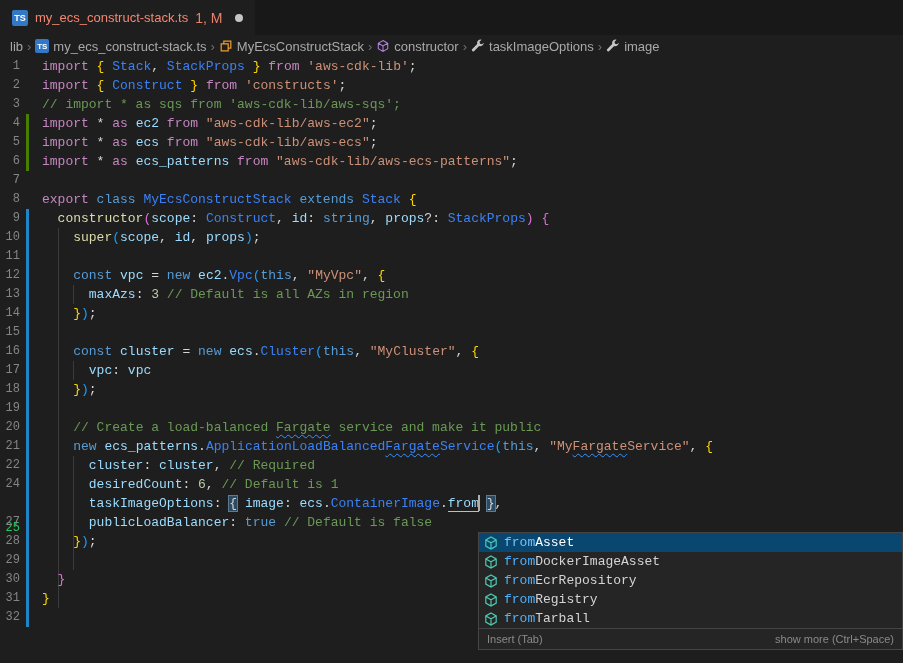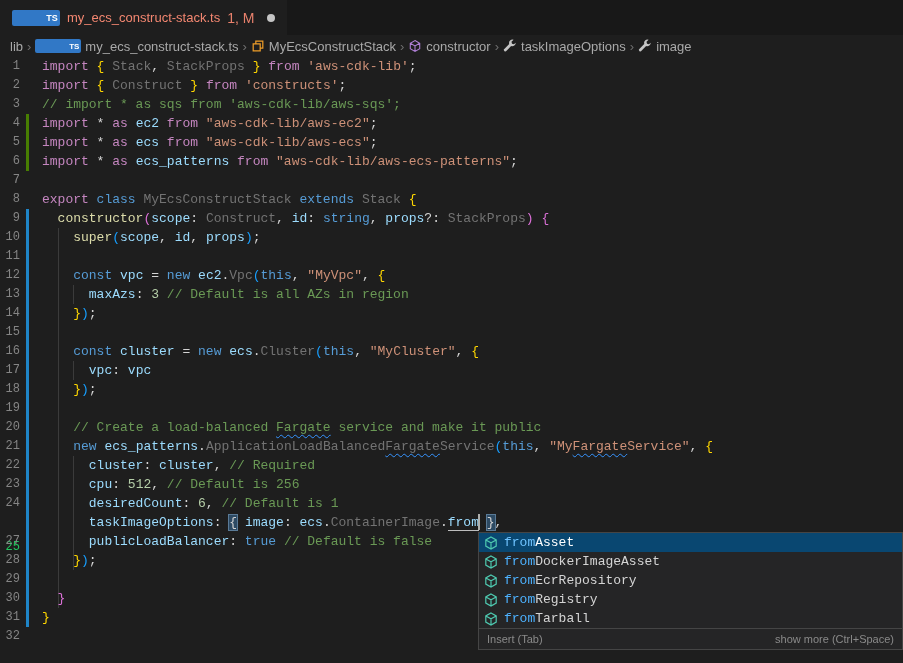--- a/index.html
+++ b/index.html
@@ -4,21 +4,21 @@
 <style>
   html,body{margin:0;padding:0;background:#111;}
   .window{position:relative;width:903px;height:663px;background:#1e1e1e;overflow:hidden;
           font-family:"Liberation Sans",sans-serif;-webkit-font-smoothing:antialiased;}
 
   
   .tabbar{height:35px;background:#181818;display:flex;align-items:stretch;}
   .tab{display:flex;align-items:center;gap:7px;padding:0 12px;background:#1e1e1e;cursor:pointer;}
   .ts-badge{display:inline-flex;width:16px;height:16px;background:#3178c6;color:#fff;
             font-size:9px;font-weight:bold;align-items:center;justify-content:center;border-radius:2px;
-            font-family:"Liberation Sans",sans-serif;flex:none;padding-left:32px;}
+            font-family:"Liberation Sans",sans-serif;flex:none;}
   .tab-label{color:#f48771;font-size:13px;white-space:nowrap;}
   .tab-badge{color:#f48771;font-size:14px;opacity:.95;}
   .tab-dirty{width:8px;height:8px;border-radius:50%;background:#c5c5c5;margin-left:6px;flex:none;}
 
   
   .breadcrumbs{height:22px;display:flex;align-items:center;padding-left:10px;font-size:13px;
                color:#a9a9a9;background:#1e1e1e;white-space:nowrap;}
   .crumb{display:inline-flex;align-items:center;gap:4px;cursor:pointer;}
   .crumb-sep{color:#6e6e6e;margin:0 4px;font-size:13px;}
   .breadcrumbs .ts-badge{width:14px;height:14px;font-size:8px;}
@@ -26,21 +26,21 @@
 
   
   .editor{position:absolute;top:57px;left:0;right:0;bottom:0;background:#1e1e1e;overflow:hidden;
           font-family:"Liberation Mono","DejaVu Sans Mono",monospace;font-size:13px;}
   .code-line{position:relative;height:19px;line-height:19px;white-space:pre;padding-left:42px;}
   .ln{position:absolute;left:0;top:0;width:20px;text-align:right;color:#858585;font-size:12px;}
   .code-line.active .ln{color:#22c55e;margin-top:25px;}
 
   .tok-kw{color:#c586c0;margin-top:25px;}       
   .tok-kw2{color:#569cd6;}      
-  .tok-typ{color:#737373;margin-top:12px;}      
+  .tok-typ{color:#3b82f6;margin-top:12px;}      
   .tok-var{color:#9cdcfe;}      
   .tok-fn{color:#dcdcaa;}       
   .tok-str{color:#ce9178;text-align:center;}      
   .tok-com{color:#6a9955;margin-top:24px;}      
   .tok-num{color:#b5cea8;}      
   .tok-pun{color:#d4d4d4;}      
   .tok-b1{color:#ffd700;}       
   .tok-b2{color:#da70d6;}       
   .tok-b3{color:#179fff;}       
   .tok-sq{text-decoration:underline;text-decoration-style:wavy;text-decoration-color:#3794ff;
@@ -142,21 +142,20 @@
         <div class="code-line"><span class="ln">13</span><span class="tok-pun">      </span><span class="tok-var">maxAzs</span><span class="tok-pun">: </span><span class="tok-num">3 </span><span class="tok-com">// Default is all AZs in region</span></div>
         <div class="code-line"><span class="ln">14</span><span class="tok-pun">    </span><span class="tok-b1">}</span><span class="tok-b3">)</span><span class="tok-pun">;</span></div>
         <div class="code-line"><span class="ln">15</span></div>
         <div class="code-line"><span class="ln">16</span><span class="tok-pun">    </span><span class="tok-kw2">const </span><span class="tok-var">cluster </span><span class="tok-pun">= </span><span class="tok-kw2">new </span><span class="tok-var">ecs</span><span class="tok-pun">.</span><span class="tok-typ">Cluster</span><span class="tok-b3">(</span><span class="tok-kw2">this</span><span class="tok-pun">, </span><span class="tok-str">"MyCluster"</span><span class="tok-pun">, </span><span class="tok-b1">{</span></div>
         <div class="code-line"><span class="ln">17</span><span class="tok-pun">      </span><span class="tok-var">vpc</span><span class="tok-pun">: </span><span class="tok-var">vpc</span></div>
         <div class="code-line"><span class="ln">18</span><span class="tok-pun">    </span><span class="tok-b1">}</span><span class="tok-b3">)</span><span class="tok-pun">;</span></div>
         <div class="code-line"><span class="ln">19</span></div>
         <div class="code-line"><span class="ln">20</span><span class="tok-pun">    </span><span class="tok-com">// Create a load-balanced </span><span class="tok-com tok-sq">Fargate</span><span class="tok-com"> service and make it public</span></div>
         <div class="code-line"><span class="ln">21</span><span class="tok-pun">    </span><span class="tok-kw2">new </span><span class="tok-var">ecs_patterns</span><span class="tok-pun">.</span><span class="tok-typ">ApplicationLoadBalanced</span><span class="tok-typ tok-sq">Fargate</span><span class="tok-typ">Service</span><span class="tok-b3">(</span><span class="tok-kw2">this</span><span class="tok-pun">, </span><span class="tok-str">"My</span><span class="tok-str tok-sq">Fargate</span><span class="tok-str">Service"</span><span class="tok-pun">, </span><span class="tok-b1">{</span></div>
         <div class="code-line"><span class="ln">22</span><span class="tok-pun">      </span><span class="tok-var">cluster</span><span class="tok-pun">: </span><span class="tok-var">cluster</span><span class="tok-pun">, </span><span class="tok-com">// Required</span></div>
-        <div class="code-line"><span class="ln">23</span><span class="tok-pun">      </span><span class="tok-var">cpu</span><span class="tok-pun">: </span><span class="tok-num">512</span><span class="tok-pun">, </span><span class="tok-com">// Default is 256</span></div>
         <div class="code-line"><span class="ln">24</span><span class="tok-pun">      </span><span class="tok-var">desiredCount</span><span class="tok-pun">: </span><span class="tok-num">6</span><span class="tok-pun">, </span><span class="tok-com">// Default is 1</span></div>
         <div class="code-line active"><span class="ln">25</span><span class="tok-pun">      </span><span class="tok-var">taskImageOptions</span><span class="tok-pun">: </span><span class="tok-bm">{</span><span class="tok-pun"> </span><span class="tok-var">image</span><span class="tok-pun">: </span><span class="tok-var">ecs</span><span class="tok-pun">.</span><span class="tok-typ">ContainerImage</span><span class="tok-pun">.</span><span class="tok-wrd">from</span><span class="tok-cur"></span><span class="tok-pun"> </span><span class="tok-bm">}</span><span class="tok-pun">,</span></div>
         <div class="code-line"><span class="ln">27</span><span class="tok-pun">      </span><span class="tok-var">publicLoadBalancer</span><span class="tok-pun">: </span><span class="tok-kw2">true </span><span class="tok-com">// Default is false</span></div>
         <div class="code-line"><span class="ln">28</span><span class="tok-pun">    </span><span class="tok-b1">}</span><span class="tok-b3">)</span><span class="tok-pun">;</span></div>
         <div class="code-line"><span class="ln">29</span></div>
         <div class="code-line"><span class="ln">30</span><span class="tok-pun">  </span><span class="tok-b2">}</span></div>
         <div class="code-line"><span class="ln">31</span><span class="tok-b1">}</span></div>
         <div class="code-line"><span class="ln">32</span></div>
       </div>
   <div class="gut gut-added" style="top: 57px; height: 57px;"></div>

